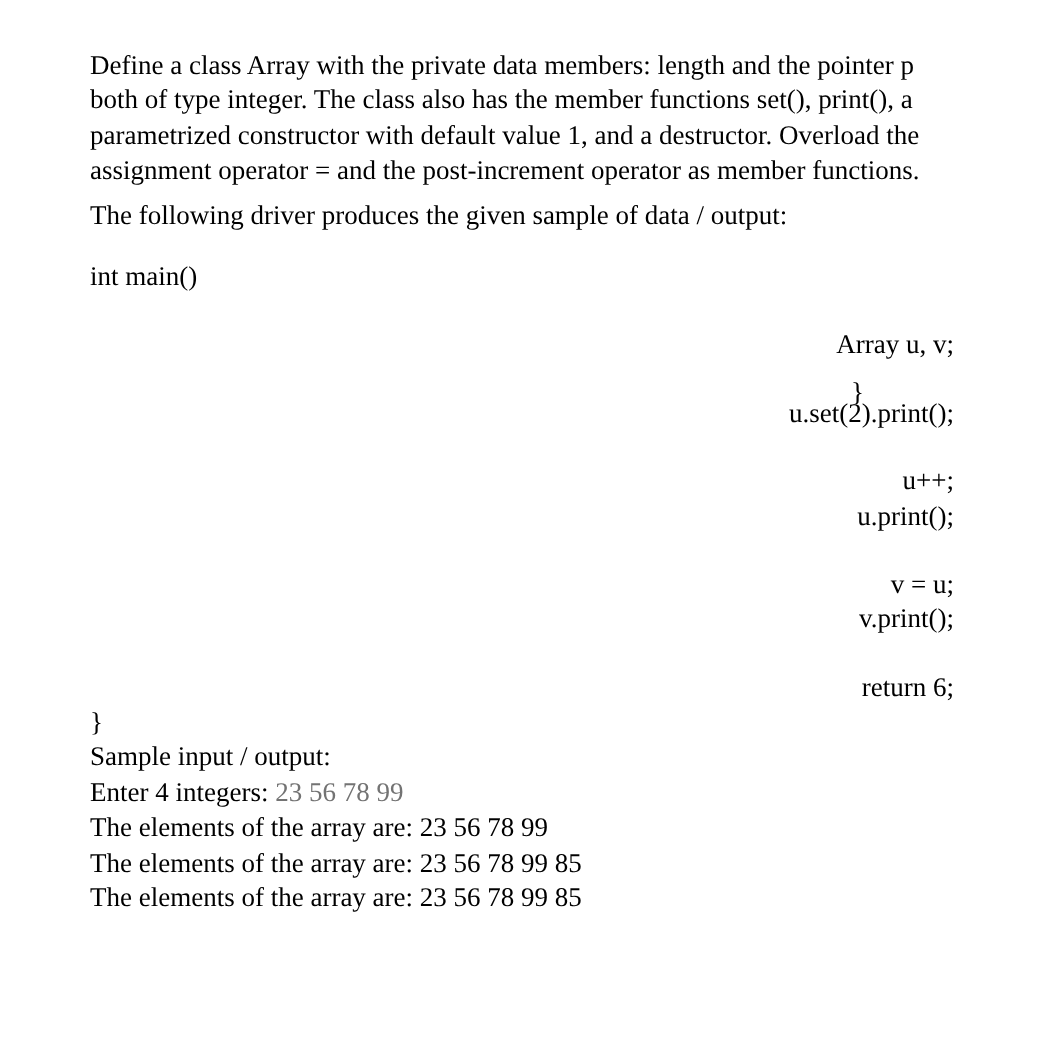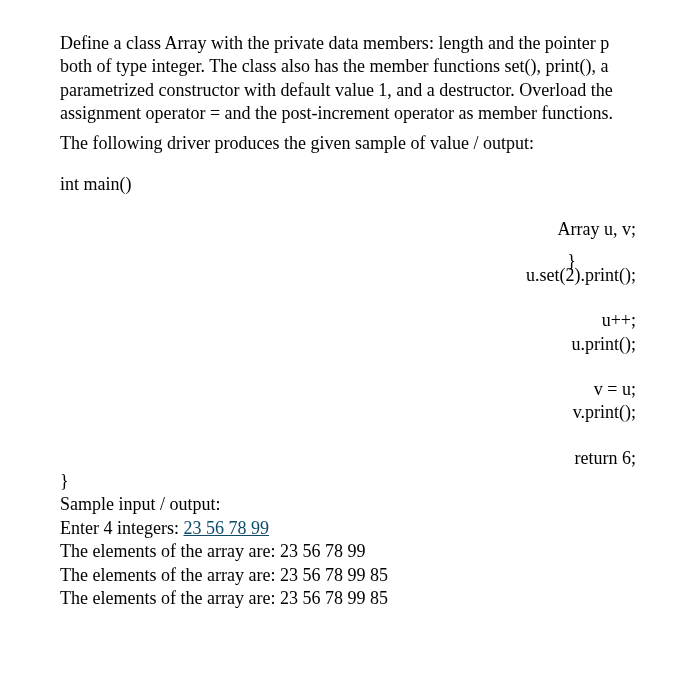--- a/index.html
+++ b/index.html
@@ -39,37 +39,36 @@
       height: 22px;
     }
     .stray-brace {
       position: absolute;
       right: 60px;
       top: 218px;
     }
     .sample-section {
     }
     .user-input {
-      color: #0c4a6e;
-      text-decoration: underline;
+      color: #737373;
     }
     .pos-wrapper {
       position: relative;
     }
   </style>
 </head>
 <body>
 
 <div class="pos-wrapper">
 
   <div class="paragraph">
     <span>Define a class </span><span class="bold">Array</span><span> with the private data members: </span><span class="italic">length</span><span> and the pointer </span><span class="italic">p</span><span> both of type integer. The class also has the member functions </span><span class="italic">set</span><span>(), </span><span class="italic">print</span><span>(), a parametrized constructor with default value 1, and a destructor. Overload the assignment operator = and the post-increment operator as member functions.</span>
   </div>
 
-  <div class="paragraph" style="margin-top:6px;">The following driver produces the given sample of value / output:</div>
+  <div class="paragraph" style="margin-top:6px;">The following driver produces the given sample of data / output:</div>
 
   <div class="code-block">
     <div class="code-line">int main()</div>
     <div class="spacer"></div>
     <div class="code-line indent1">Array u, v;</div>
     <div class="spacer"></div>
     <div class="code-line indent1">u.set(2).print();</div>
     <div class="spacer"></div>
     <div class="code-line indent1">u++;</div>
     <div class="code-line indent1">u.print();</div>

